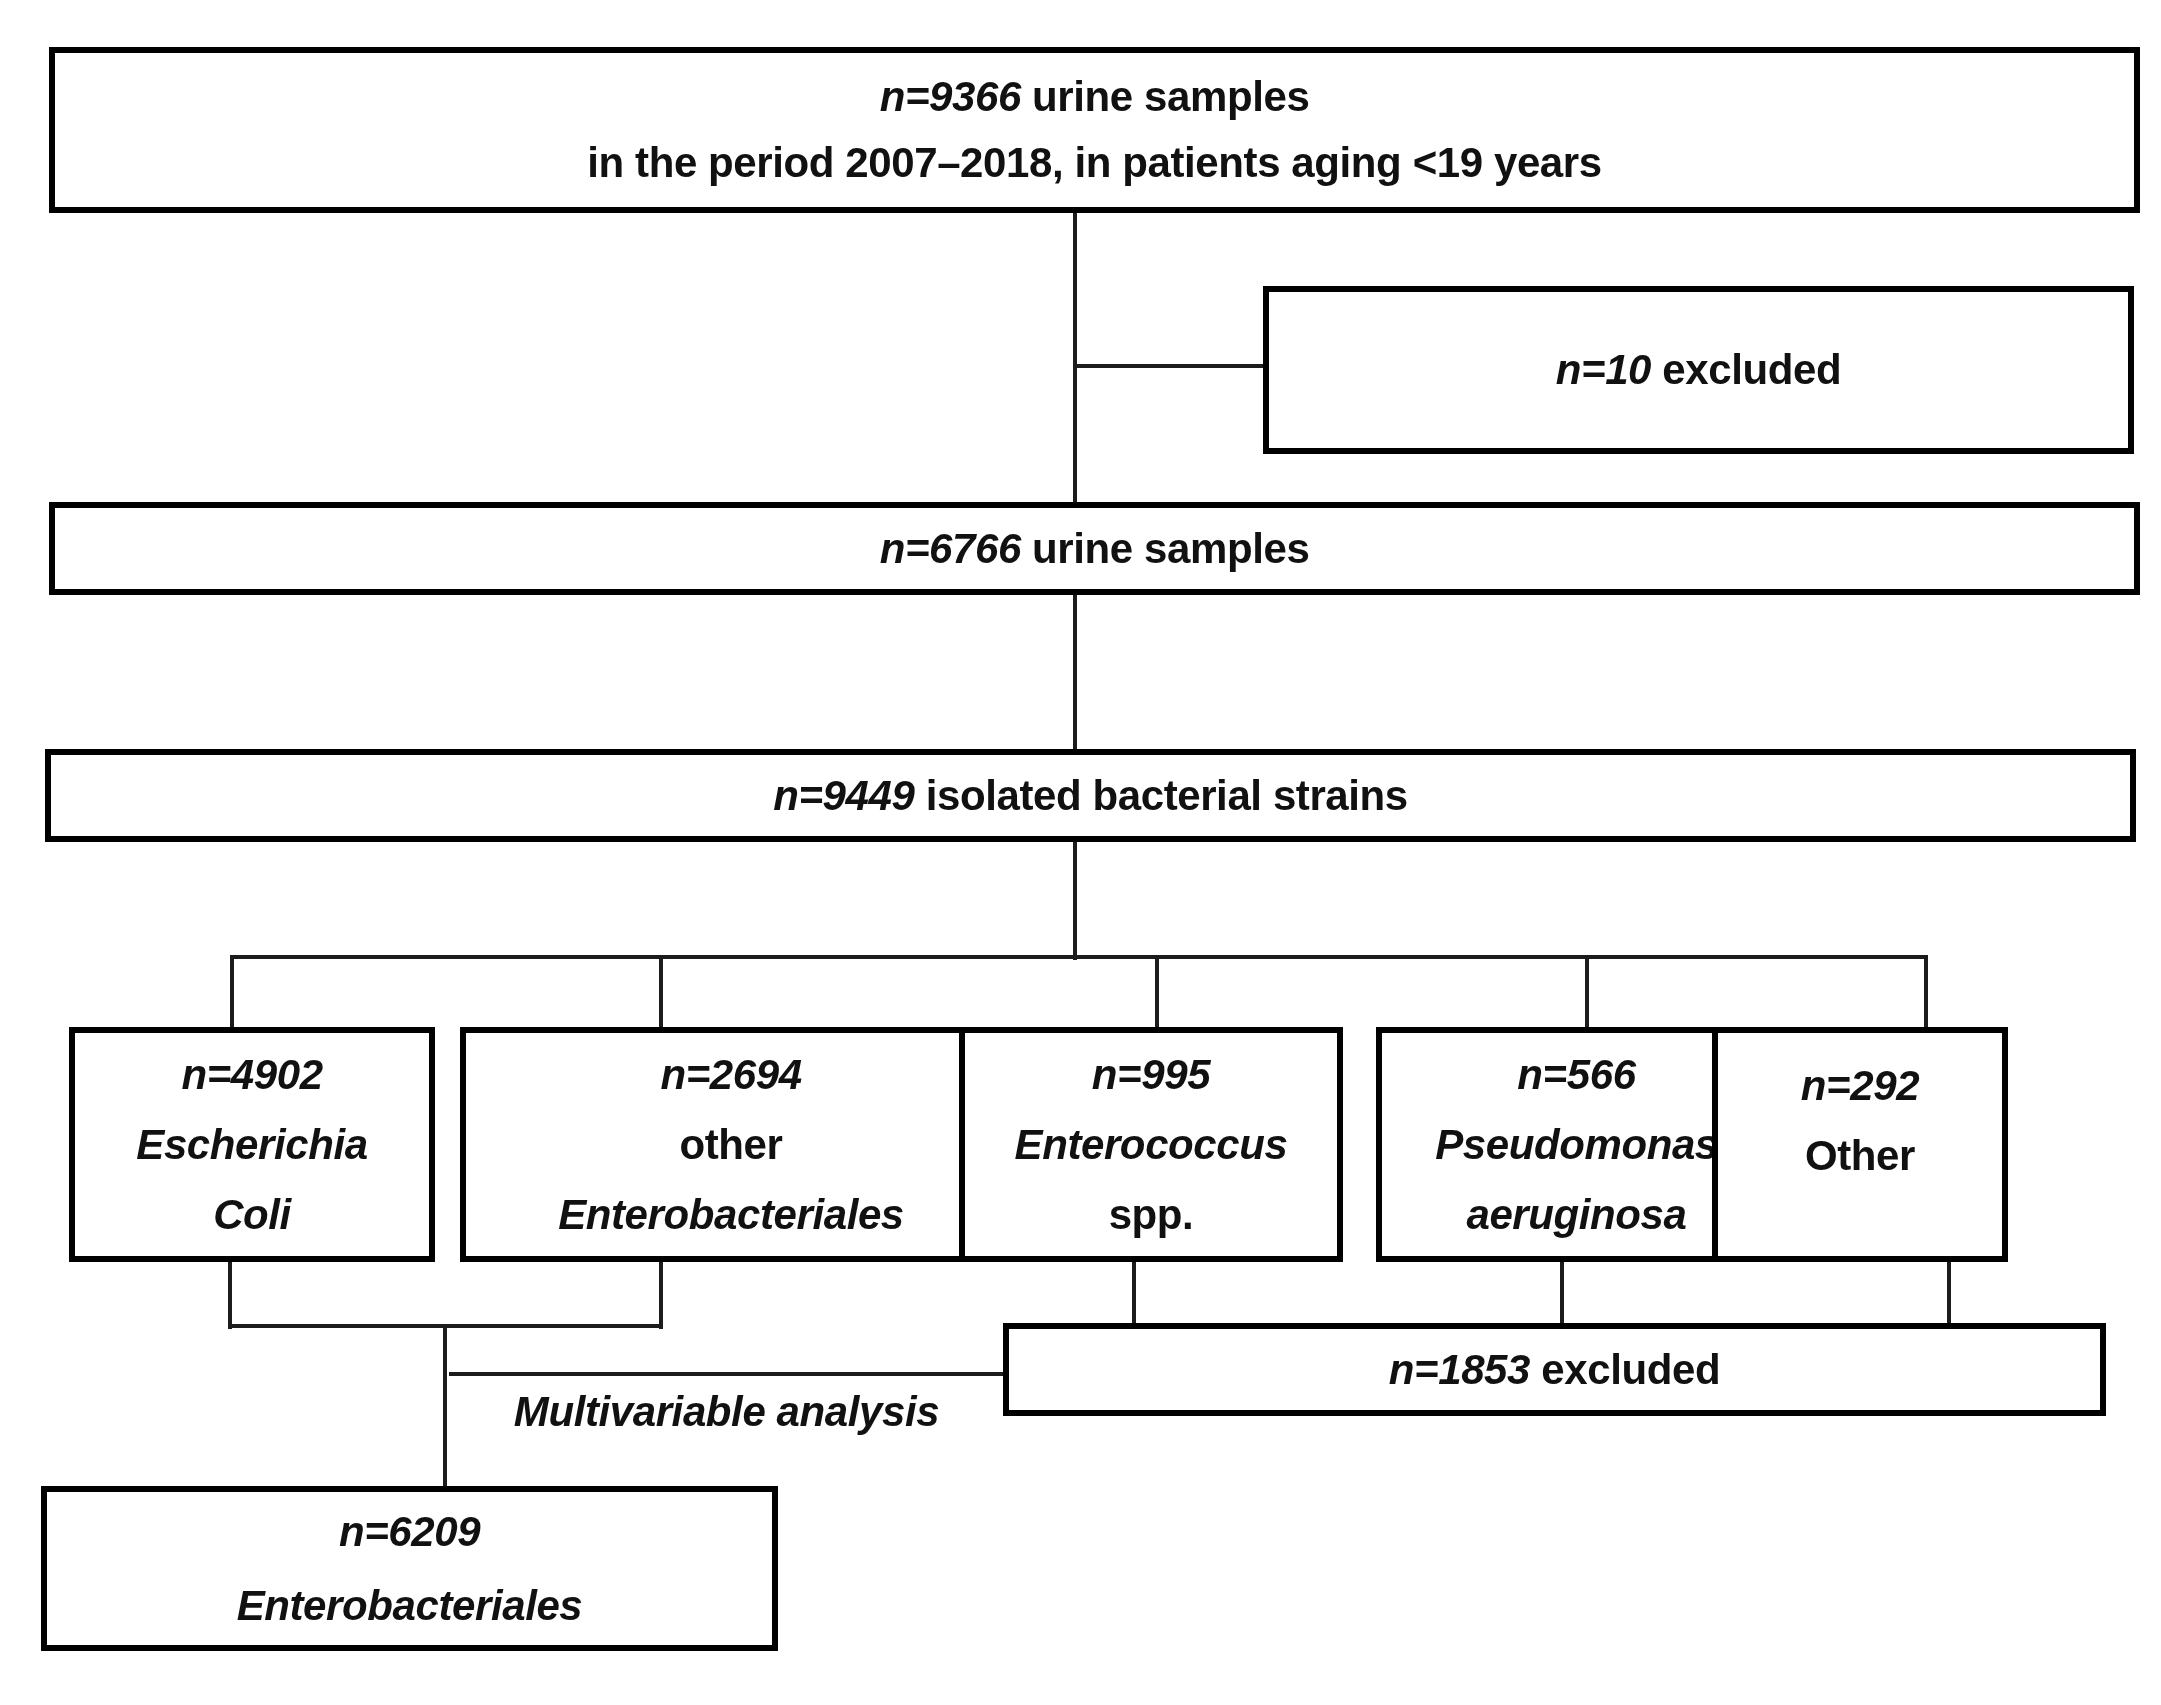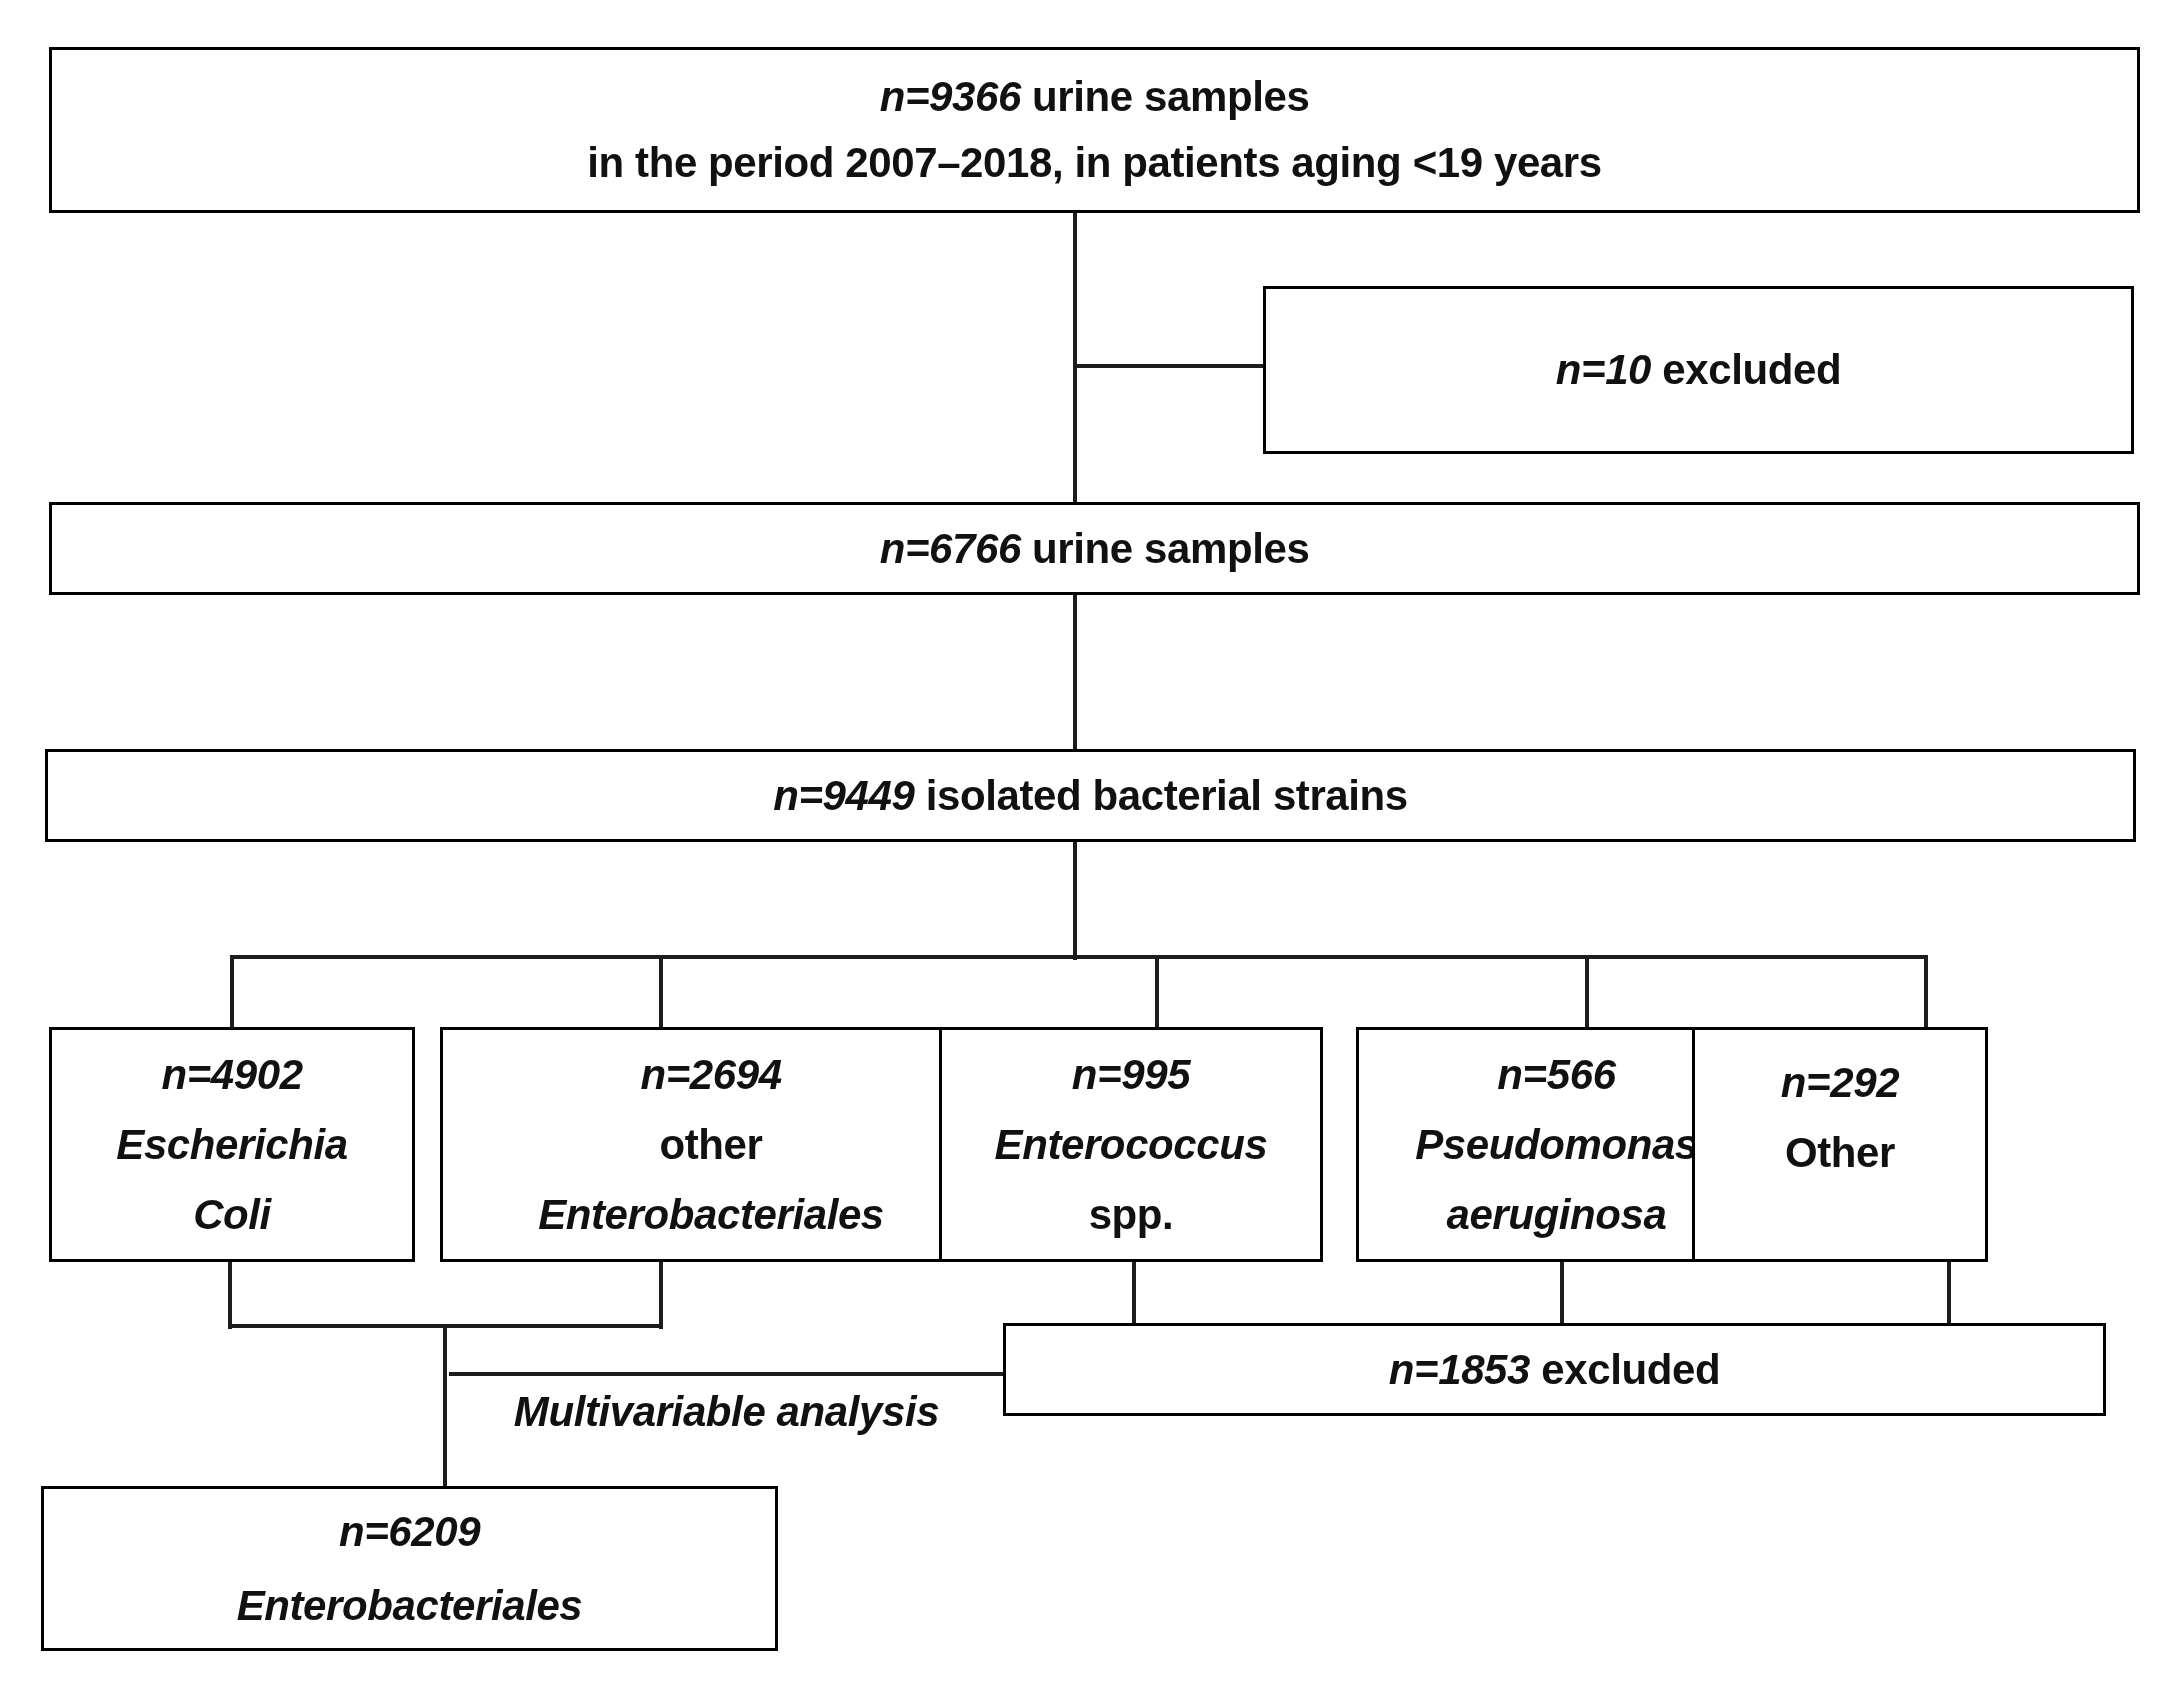--- a/index.html
+++ b/index.html
@@ -7,41 +7,41 @@
     position: relative;
     width: 2161px;
     height: 1705px;
     background: #ffffff;
     font-family: "Liberation Sans", "DejaVu Sans", sans-serif;
     color: #111111;
   }
   .box {
     position: absolute;
     box-sizing: border-box;
-    border: 3px solid #000000;
+    border: 6px solid #000000;
     background: #ffffff;
     display: flex;
     flex-direction: column;
     justify-content: center;
     align-items: center;
     text-align: center;
     font-size: 42px;
     font-weight: 600;
     line-height: 66px;
     letter-spacing: -0.4px;
   }
   .bline { white-space: pre; }
   .it { font-style: italic; }
   .seg { position: absolute; background: #1c1c1c; }
   
   .top-box        { left: 49px;   top: 47px;   width: 2091px; height: 166px; }
   .excl10-box     { left: 1263px; top: 286px;  width: 871px; height: 168px; gap: 14px; }
   .s9356-box      { left: 49px;   top: 502px;  width: 2091px; height: 93px; }
   .s9449-box      { left: 45px;   top: 749px;  width: 2091px; height: 93px; }
-  .row            { top: 1027px;  height: 235px; line-height: 70px; }
+  .row            { top: 1027px;  height: 235px; line-height: 70px; margin-left: 20px; }
   .ecoli-box      { left: 49px;   width: 366px; }
   .entero2-box    { left: 440px;  width: 542px; }
   .encocc-box     { left: 939px; width: 384px; }
   .pseudo-box     { left: 1356px; width: 401px; }
   .other292-box   { left: 1692px; width: 296px; justify-content: flex-start; padding-top: 18px; }
   .excl1853-box   { left: 1003px; top: 1323px; width: 1103px; height: 93px; }
   .b7596-box      { left: 41px;   top: 1486px; width: 737px; height: 165px; line-height: 74px; }
   .multi-label {
     position: absolute;
     left: 449px; top: 1388px; width: 555px;

